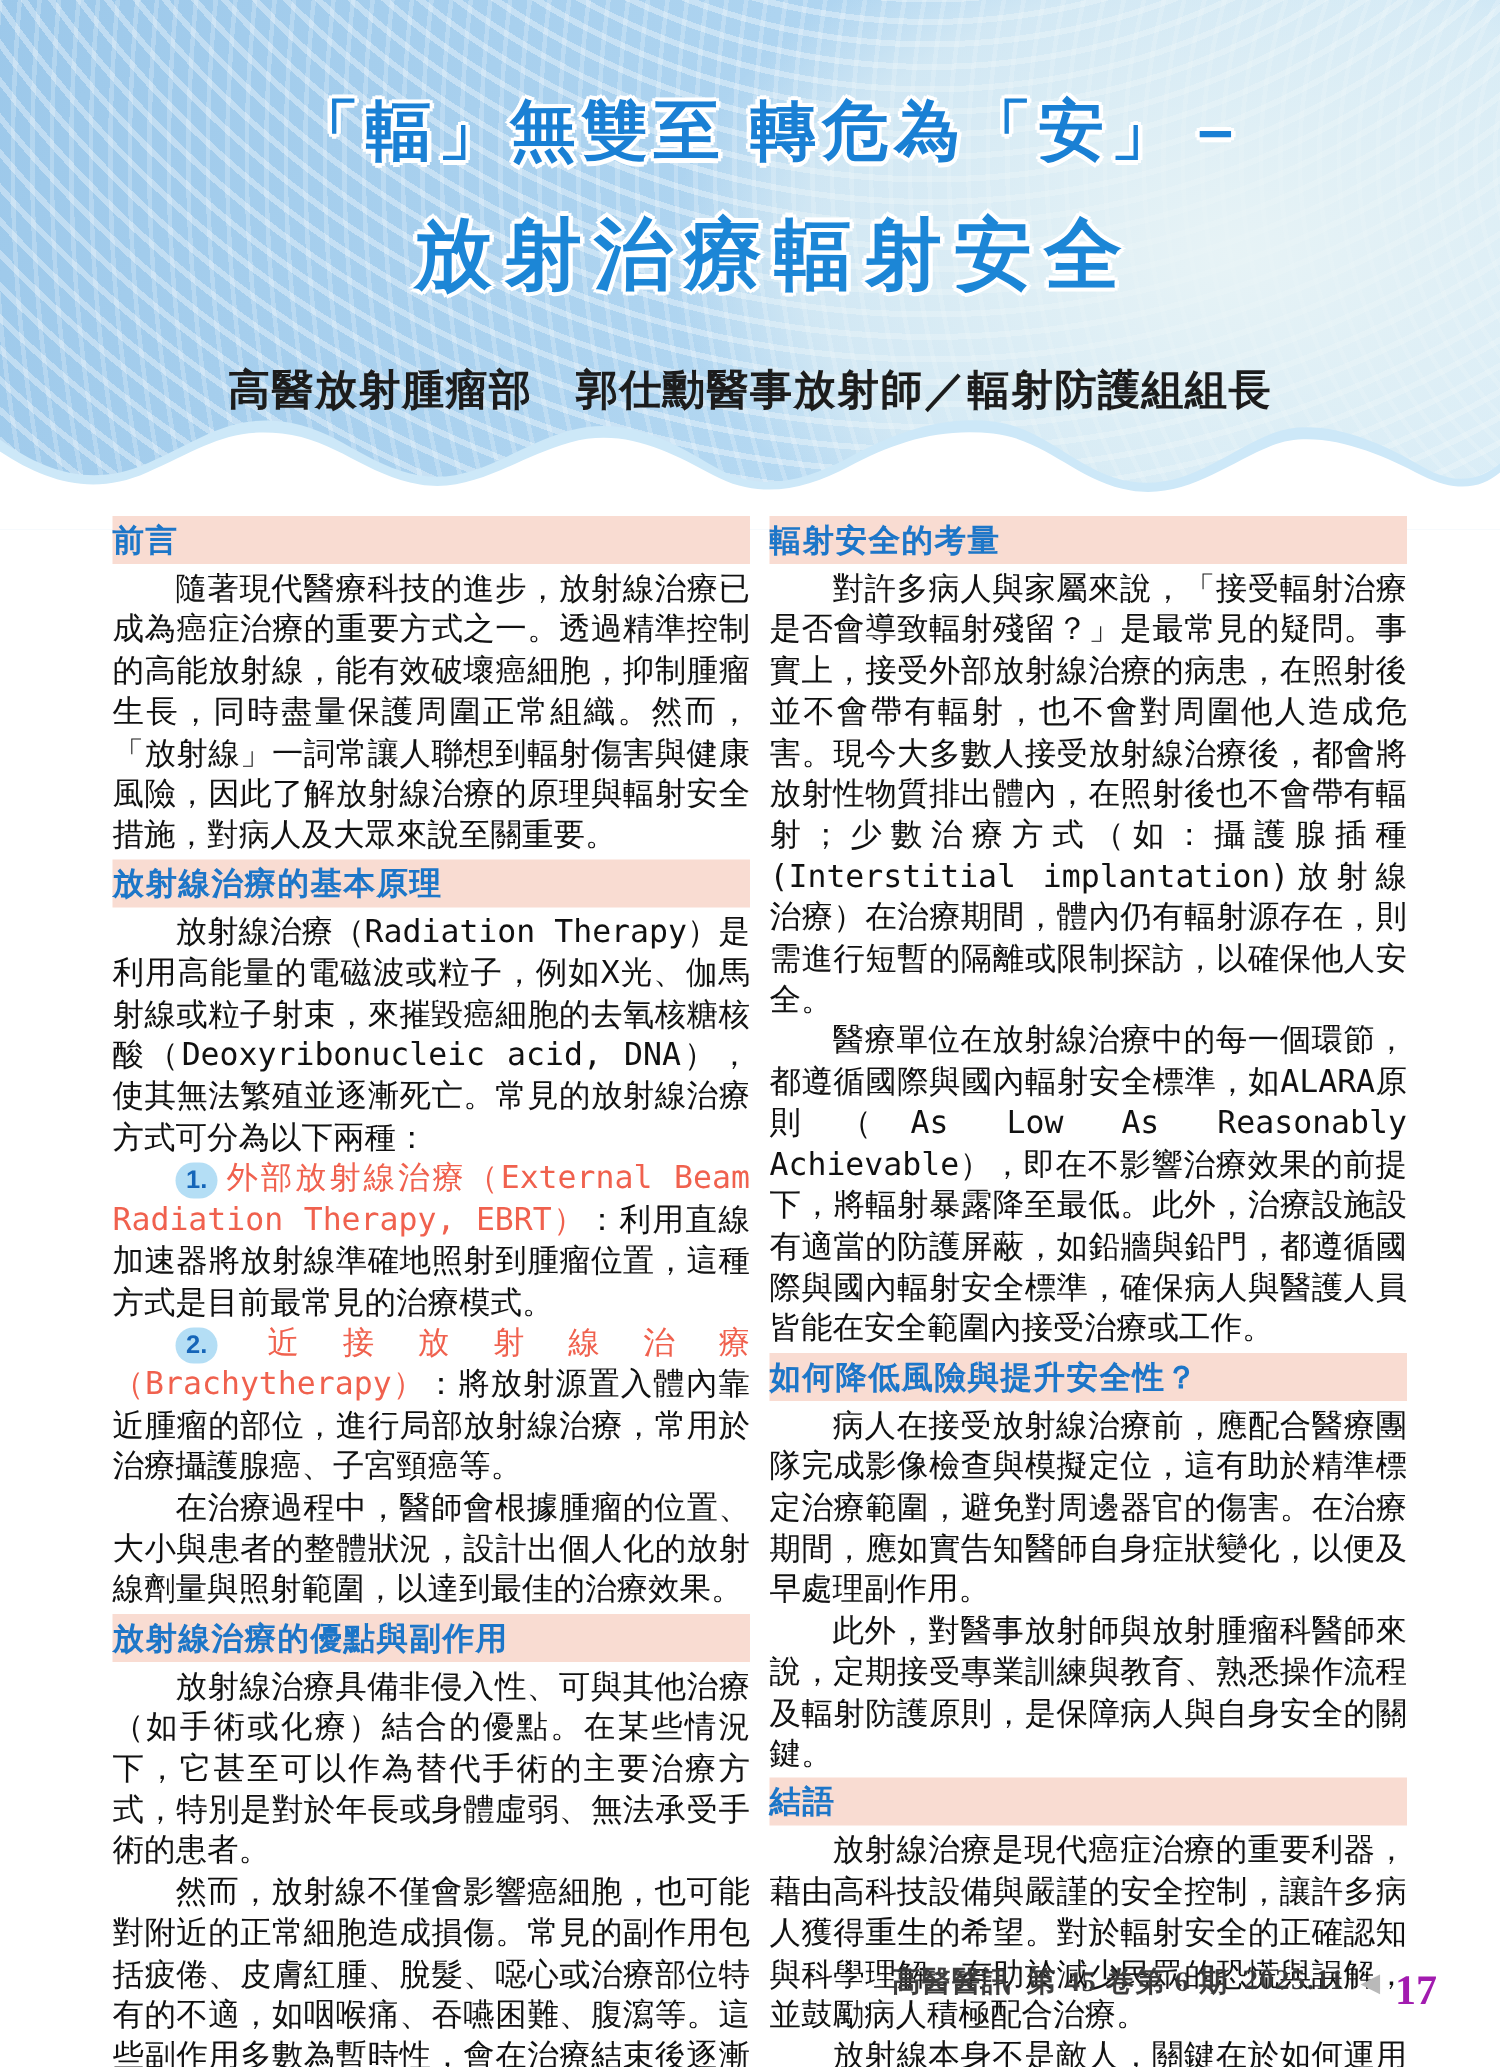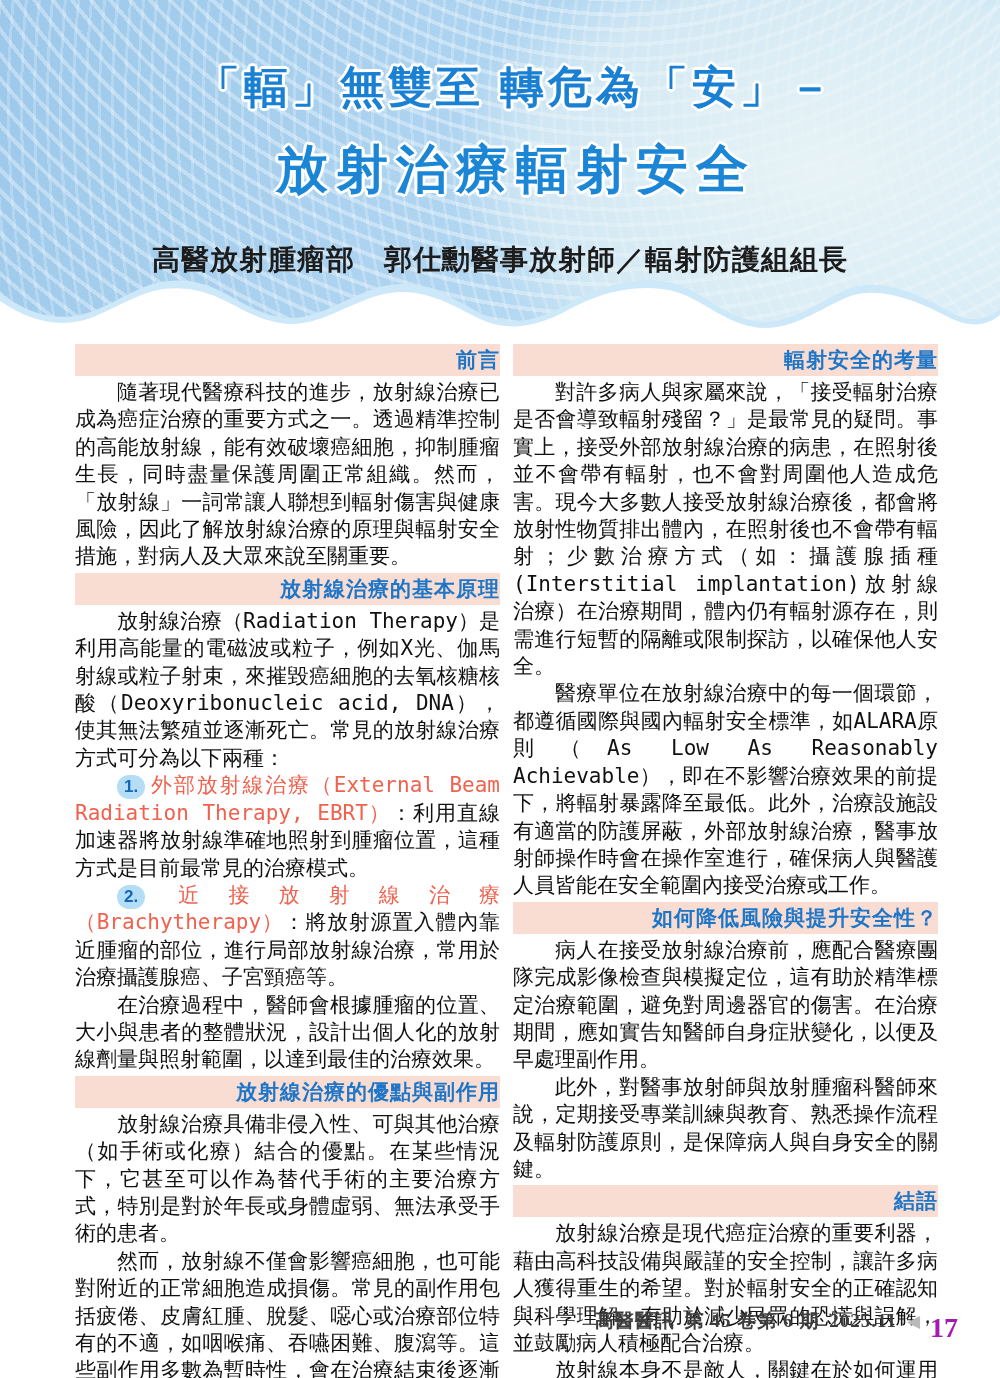--- a/index.html
+++ b/index.html
@@ -34,21 +34,21 @@
     font-family:"Liberation Sans", sans-serif; font-weight:700;
     font-size:28px; color:#1c1c1c; letter-spacing:1px;
   }
   
   .content {
     position:absolute; top:342px; left:75px; width:863px;
     display:flex; gap:13px;
   }
   .col { width:425px; }
   .section-band {
-    background:#f9dcd2; text-align:right; padding:2px 0; margin:2px 0 3px 0;
+    background:#f9dcd2; text-align:left; padding:2px 0; margin:2px 0 3px 0;
   }
   .section-band span {
     font-family:"Liberation Sans", sans-serif; font-weight:700;
     font-size:21px; color:#1d76c8; letter-spacing:1px;
   }
   .para {
     font-size:21px; line-height:27.4px; color:#111;
     text-align:justify; text-indent:2em;
     font-family:"DejaVu Sans Mono", "Liberation Serif", serif;
   }
@@ -95,21 +95,21 @@
         <p class="para"><span class="num-badge">1.</span><span class="lead-red">外部放射線治療（External Beam Radiation Therapy, EBRT）</span><span>：利用直線加速器將放射線準確地照射到腫瘤位置，這種方式是目前最常見的治療模式。</span></p>
         <p class="para"><span class="num-badge">2.</span><span class="lead-red">近接放射線治療（Brachytherapy）</span><span>：將放射源置入體內靠近腫瘤的部位，進行局部放射線治療，常用於治療攝護腺癌、子宮頸癌等。</span></p>
         <p class="para">在治療過程中，醫師會根據腫瘤的位置、大小與患者的整體狀況，設計出個人化的放射線劑量與照射範圍，以達到最佳的治療效果。</p>
         <div class="section-band"><span>放射線治療的優點與副作用</span></div>
         <p class="para">放射線治療具備非侵入性、可與其他治療（如手術或化療）結合的優點。在某些情況下，它甚至可以作為替代手術的主要治療方式，特別是對於年長或身體虛弱、無法承受手術的患者。</p>
         <p class="para">然而，放射線不僅會影響癌細胞，也可能對附近的正常細胞造成損傷。常見的副作用包括疲倦、皮膚紅腫、脫髮、噁心或治療部位特有的不適，如咽喉痛、吞嚥困難、腹瀉等。這些副作用多數為暫時性，會在治療結束後逐漸改善。醫療團隊會根據病人的反應適時調整治療計畫或給予緩解藥物。</p>
       </div>
     <div class="col" id="col-right">
         <div class="section-band"><span>輻射安全的考量</span></div>
         <p class="para">對許多病人與家屬來說，「接受輻射治療是否會導致輻射殘留？」是最常見的疑問。事實上，接受外部放射線治療的病患，在照射後並不會帶有輻射，也不會對周圍他人造成危害。現今大多數人接受放射線治療後，都會將放射性物質排出體內，在照射後也不會帶有輻射；少數治療方式（如：攝護腺插種(Interstitial implantation)放射線治療）在治療期間，體內仍有輻射源存在，則需進行短暫的隔離或限制探訪，以確保他人安全。</p>
-        <p class="para">醫療單位在放射線治療中的每一個環節，都遵循國際與國內輻射安全標準，如ALARA原則（As Low As Reasonably Achievable），即在不影響治療效果的前提下，將輻射暴露降至最低。此外，治療設施設有適當的防護屏蔽，外部放射線治療，醫事放射師操作時會在操作室進行，確保病人與醫護人員皆能在安全範圍內接受治療或工作。</p>
+        <p class="para">醫療單位在放射線治療中的每一個環節，都遵循國際與國內輻射安全標準，如ALARA原則（As Low As Reasonably Achievable），即在不影響治療效果的前提下，將輻射暴露降至最低。此外，治療設施設有適當的防護屏蔽，如鉛牆與鉛門，都遵循國際與國內輻射安全標準，確保病人與醫護人員皆能在安全範圍內接受治療或工作。</p>
         <div class="section-band"><span>如何降低風險與提升安全性？</span></div>
         <p class="para">病人在接受放射線治療前，應配合醫療團隊完成影像檢查與模擬定位，這有助於精準標定治療範圍，避免對周邊器官的傷害。在治療期間，應如實告知醫師自身症狀變化，以便及早處理副作用。</p>
         <p class="para">此外，對醫事放射師與放射腫瘤科醫師來說，定期接受專業訓練與教育、熟悉操作流程及輻射防護原則，是保障病人與自身安全的關鍵。</p>
         <div class="section-band"><span>結語</span></div>
         <p class="para">放射線治療是現代癌症治療的重要利器，藉由高科技設備與嚴謹的安全控制，讓許多病人獲得重生的希望。對於輻射安全的正確認知與科學理解，有助於減少民眾的恐慌與誤解，並鼓勵病人積極配合治療。</p>
         <p class="para">放射線本身不是敵人，關鍵在於如何運用它。當我們以科學與同理心作為指引，放射線治療將繼續在抗癌路上發揮關鍵的力量。</p>
       </div>
   </div>
 
   <div class="footer">

